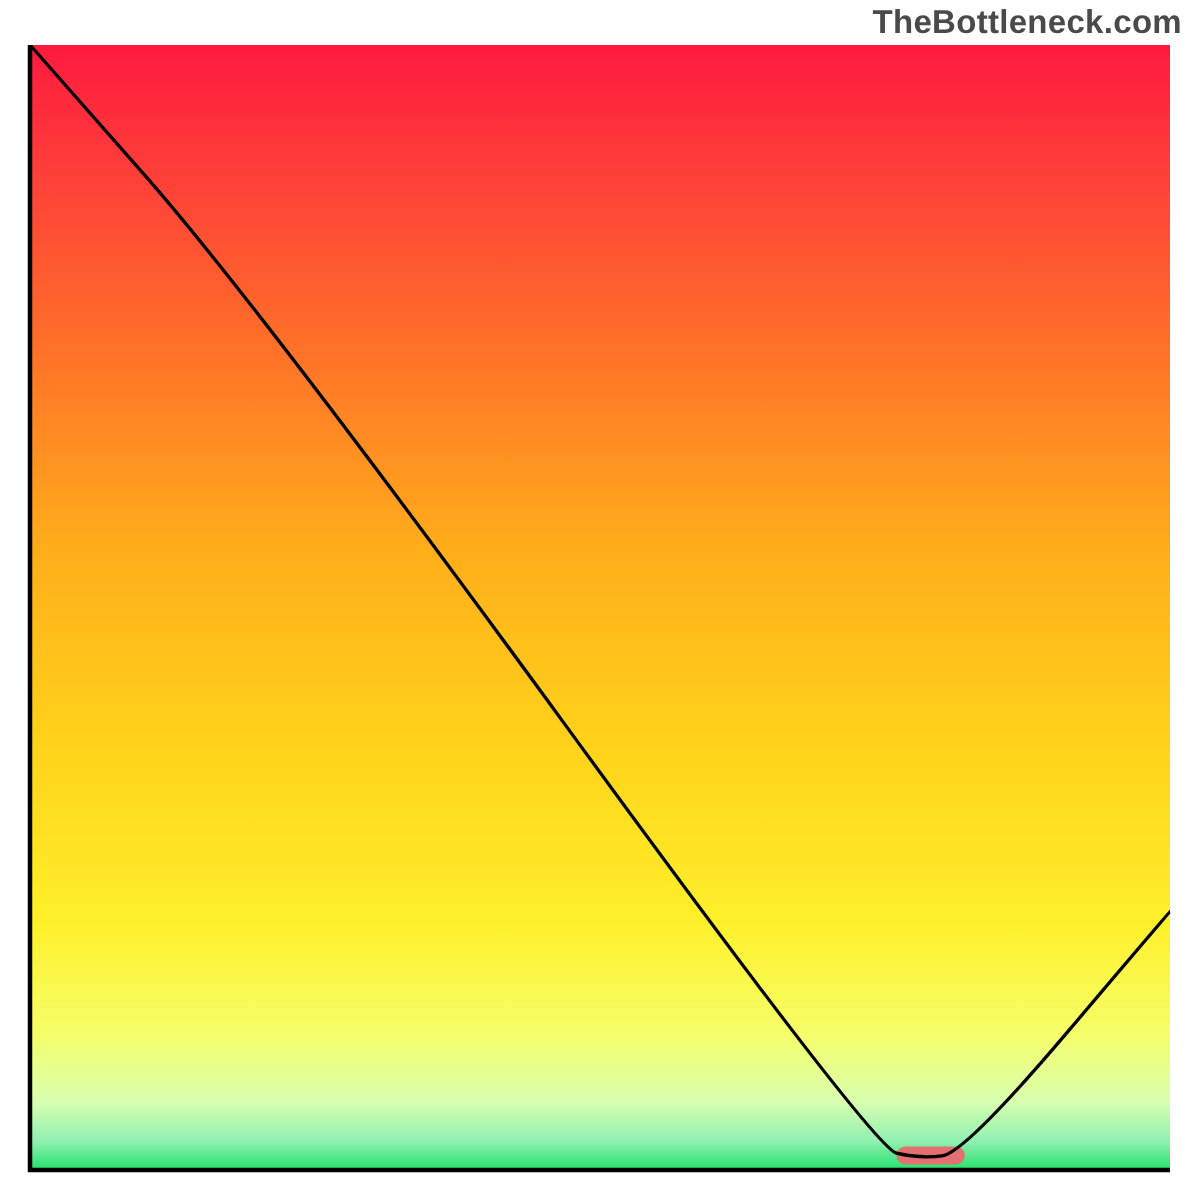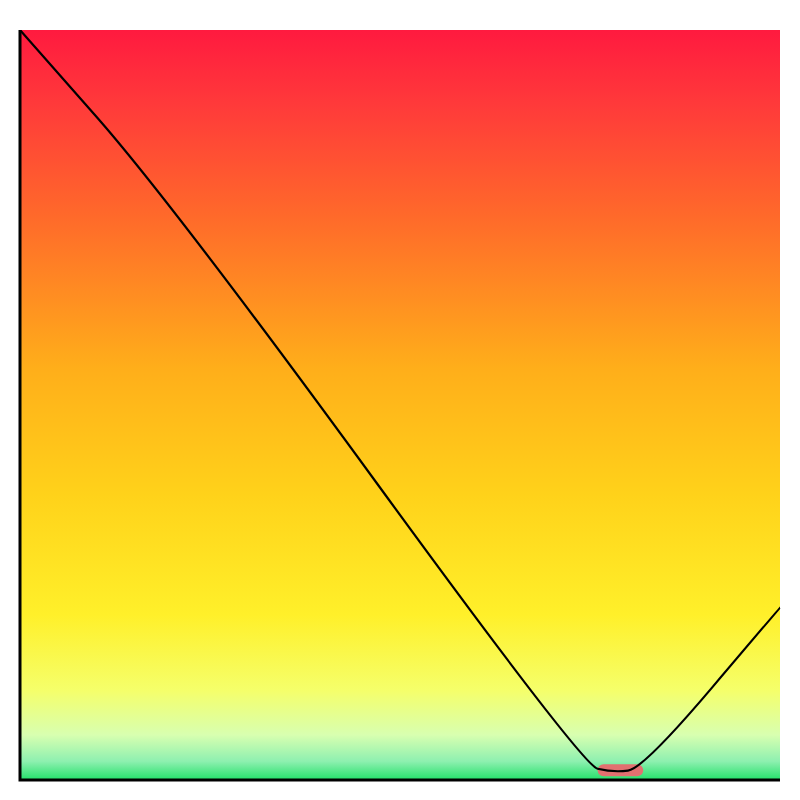--- a/index.html
+++ b/index.html
@@ -43,20 +43,21 @@
   }
   .marker {
     fill: #e27070;
     stroke: none;
   }
 </style>
 </head>
 <body>
 
 <div class="wrap">
+  <div class="watermark">TheBottleneck.com</div>
   <svg class="plot" viewBox="0 0 764 752" preserveAspectRatio="none">
     <defs>
       <linearGradient id="bg-grad" x1="0" y1="0" x2="0" y2="1">
           <stop offset="0%" stop-color="#ff1a3f"></stop>
           <stop offset="10%" stop-color="#ff3a3a"></stop>
           <stop offset="25%" stop-color="#ff6a2a"></stop>
           <stop offset="45%" stop-color="#ffae1a"></stop>
           <stop offset="62%" stop-color="#ffd21a"></stop>
           <stop offset="78%" stop-color="#fff02a"></stop>
           <stop offset="88%" stop-color="#f5ff6a"></stop>

